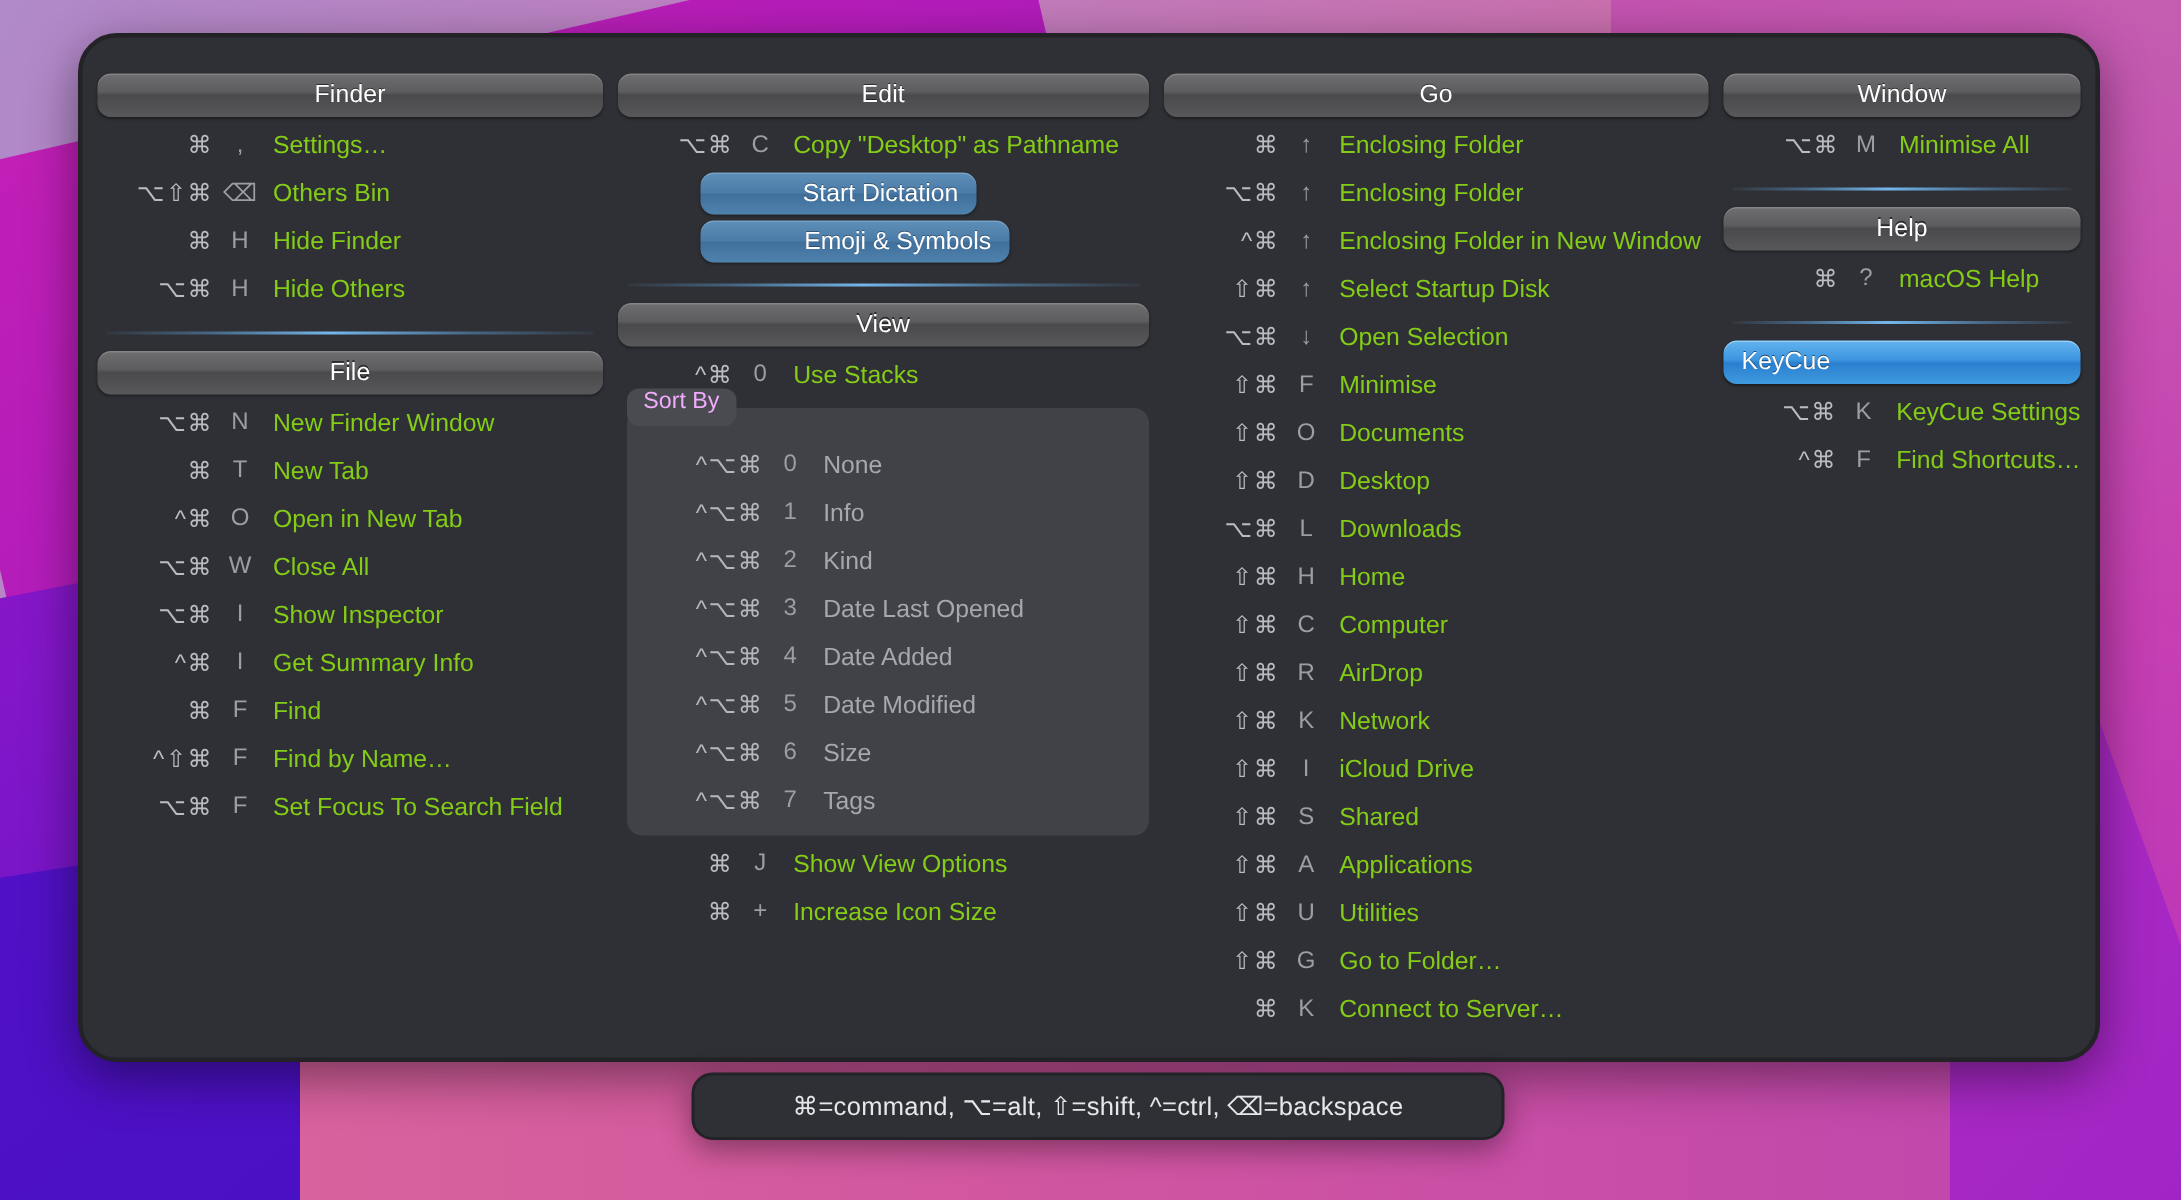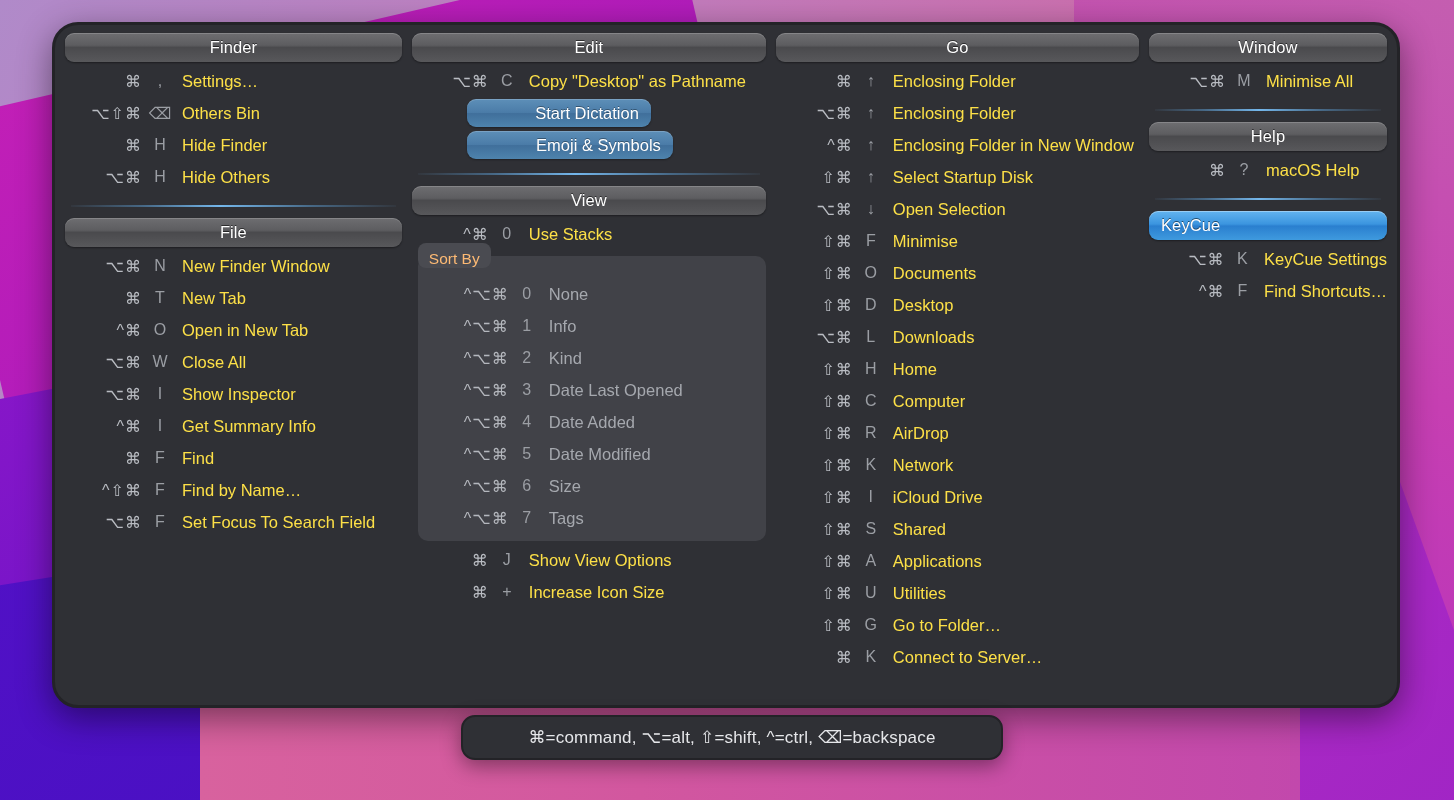--- a/index.html
+++ b/index.html
@@ -62,21 +62,21 @@
   #keycue-panel {
     position: absolute;
     left: 52px;
     top: 22px;
     width: 1348px;
     height: 686px;
     background: #2f3035;
     border-radius: 26px;
     border: 3px solid #232327;
     box-shadow: 0 10px 34px rgba(0,0,0,0.45);
-    padding: 8px 10px;
+    padding: 24px 10px;
     display: flex;
     gap: 0px;
   }
 
   .column { position: relative; }
   .col-finder { width: 345px; margin-left: 0px; }
   .col-edit   { width: 362px; margin-left: 10px; }
   .col-go     { width: 372px; margin-left: 10px; }
   .col-window { width: 238px; margin-left: 10px; }
 
@@ -119,21 +119,21 @@
     white-space: nowrap;
     padding-right: 5px;
   }
   .key {
     width: 26px;
     text-align: center;
     color: #9b9ea4;
     font-size: 16px;
   }
   .label {
-    color: #fde047;
+    color: #84cc16;
     font-size: 16.5px;
     padding-left: 9px;
     white-space: nowrap;
   }
 
   
   .row.pill { height: 32px; }
   .row.pill .pillbox {
     position: absolute;
     left: 55px;
@@ -176,22 +176,22 @@
   }
   .submenu-tab {
     position: absolute;
     left: 0px;
     top: -13px;
     height: 25px;
     padding: 0 11px;
     border-radius: 8px;
     background: #4a4b51;
     display: flex;
-    align-items: flex-end;
-    color: #fdba74;
+    align-items: flex-start;
+    color: #f0abfc;
     font-size: 15.5px;
   }
   .submenu .row .mods { width: 96px; color: #b4b7bd; }
   .submenu .row .label { color: #a5a8ae; }
 
   
   #legend {
     position: absolute;
     left: 461px;
     top: 715px;

